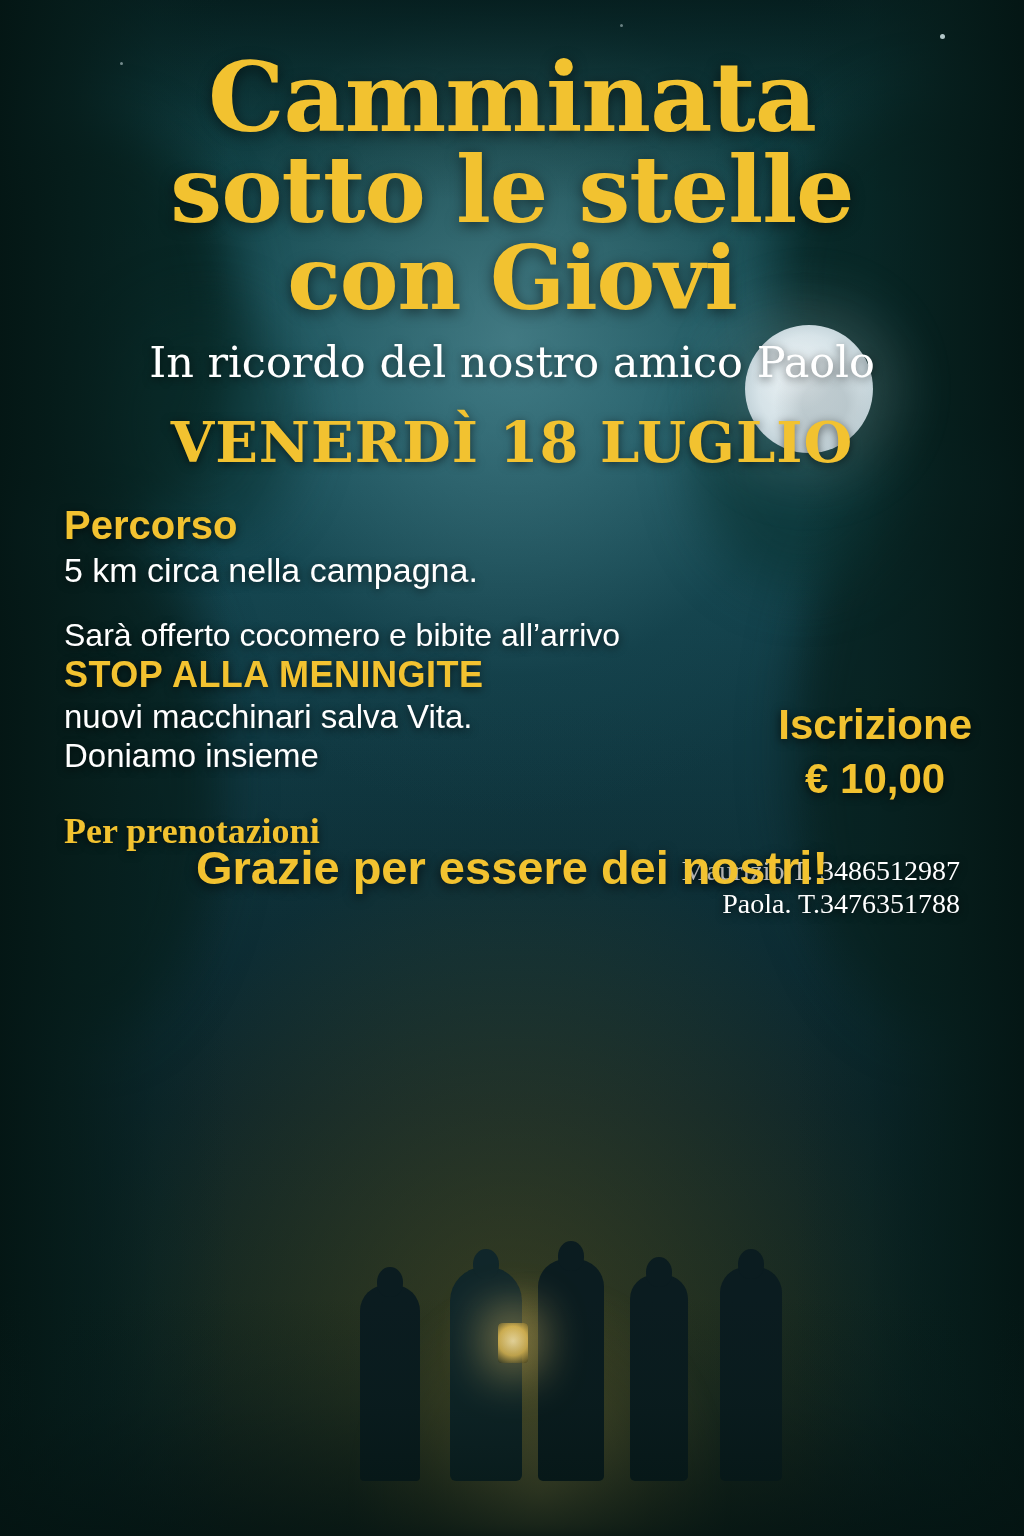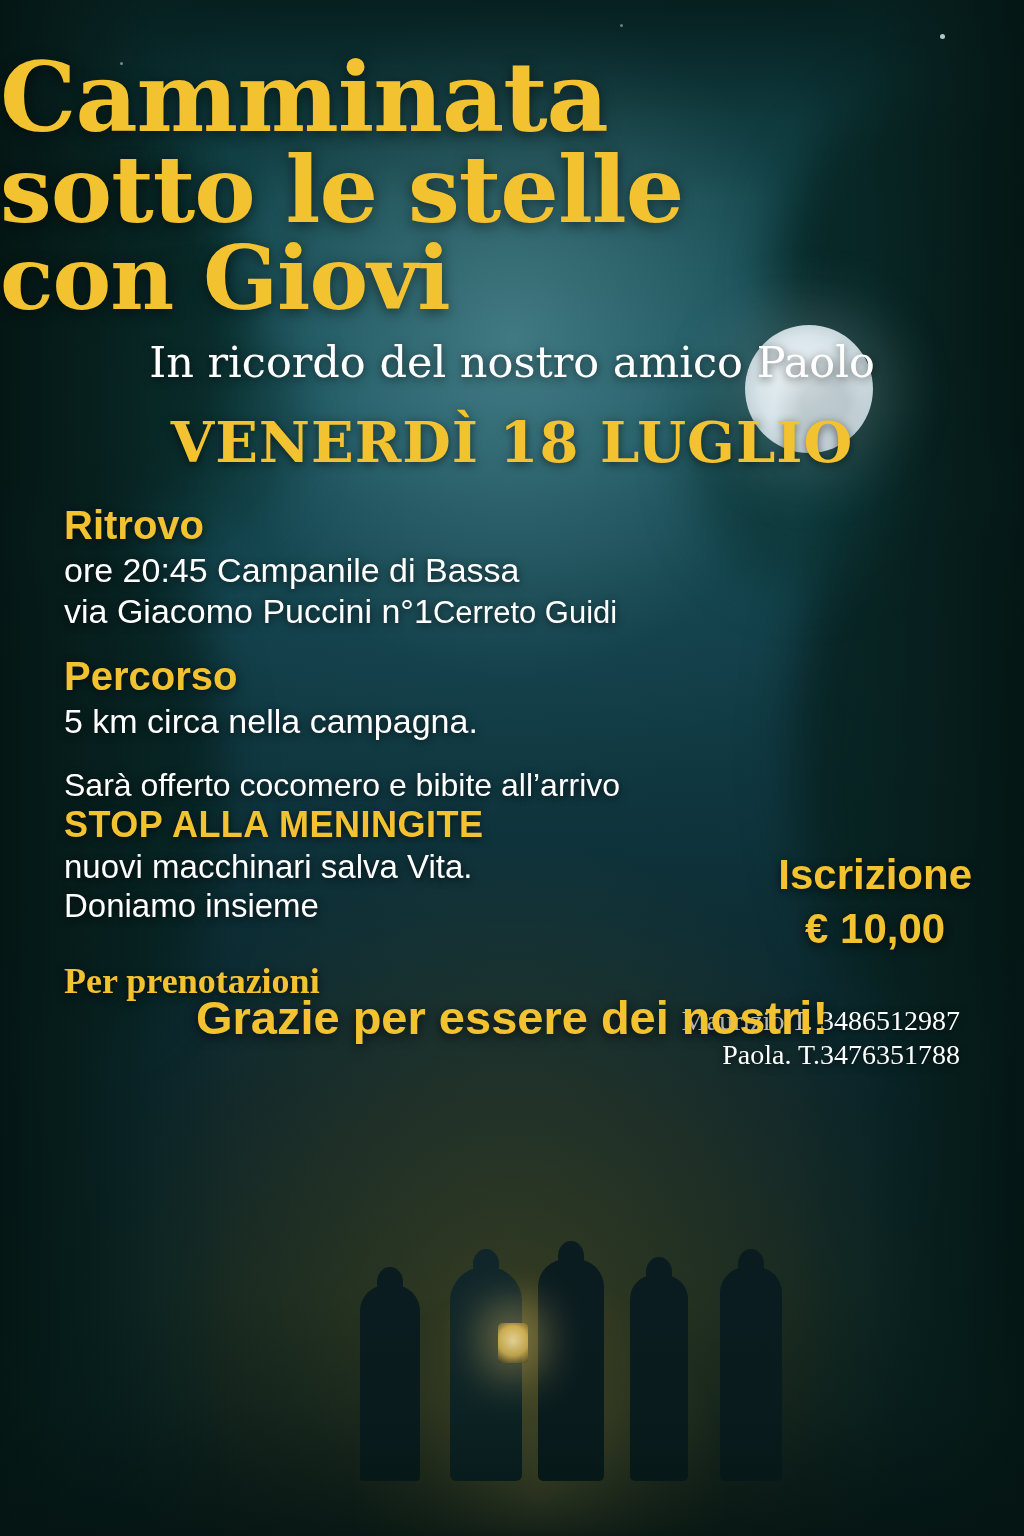--- a/index.html
+++ b/index.html
@@ -108,21 +108,21 @@
     height: 40px;
     background: radial-gradient(circle at 50% 45%, #ffe9a8 0%, #e0bb55 55%, rgba(120,95,30,0.4) 100%);
     box-shadow: 0 0 42px 16px rgba(240,205,110,0.45);
     border-radius: 4px;
   }
 
   
   .content { position: relative; z-index: 5; }
 
   .title {
-    text-align: left;
+    text-align: center;
     color: #f2c230;
     font-family: "DejaVu Serif", "Liberation Serif", serif;
     font-weight: bold;
     line-height: 0.96;
     letter-spacing: -1px;
     text-shadow: 0 3px 14px rgba(0,0,0,0.55);
     padding-top: 52px;
   }
   .title .l1 { font-size: 96px; display: block; }
   .title .l2 { font-size: 92px; display: block; margin-top: 2px; }
@@ -282,25 +282,20 @@
       <span class="l1">Camminata</span>
       <span class="l2">sotto le stelle</span>
       <span class="l3">con Giovi</span>
     </div>
 
     <div class="subtitle">In ricordo del nostro amico Paolo</div>
     <div class="date">VENERDÌ 18 LUGLIO</div>
 
     <div class="body-block">
 
-      <div class="sec">
-        <h3>Ritrovo</h3>
-        <p>ore 20:45 Campanile di Bassa</p>
-        <p><span>via Giacomo Puccini n°1</span><span class="small">Cerreto Guidi</span></p>
-      </div>
 
       <div class="sec">
         <h3>Percorso</h3>
         <p>5 km circa nella campagna.</p>
       </div>
 
 
       <p class="note">Sarà offerto cocomero e bibite all’arrivo</p>
 
       <p class="assoc-name">STOP ALLA MENINGITE</p>

